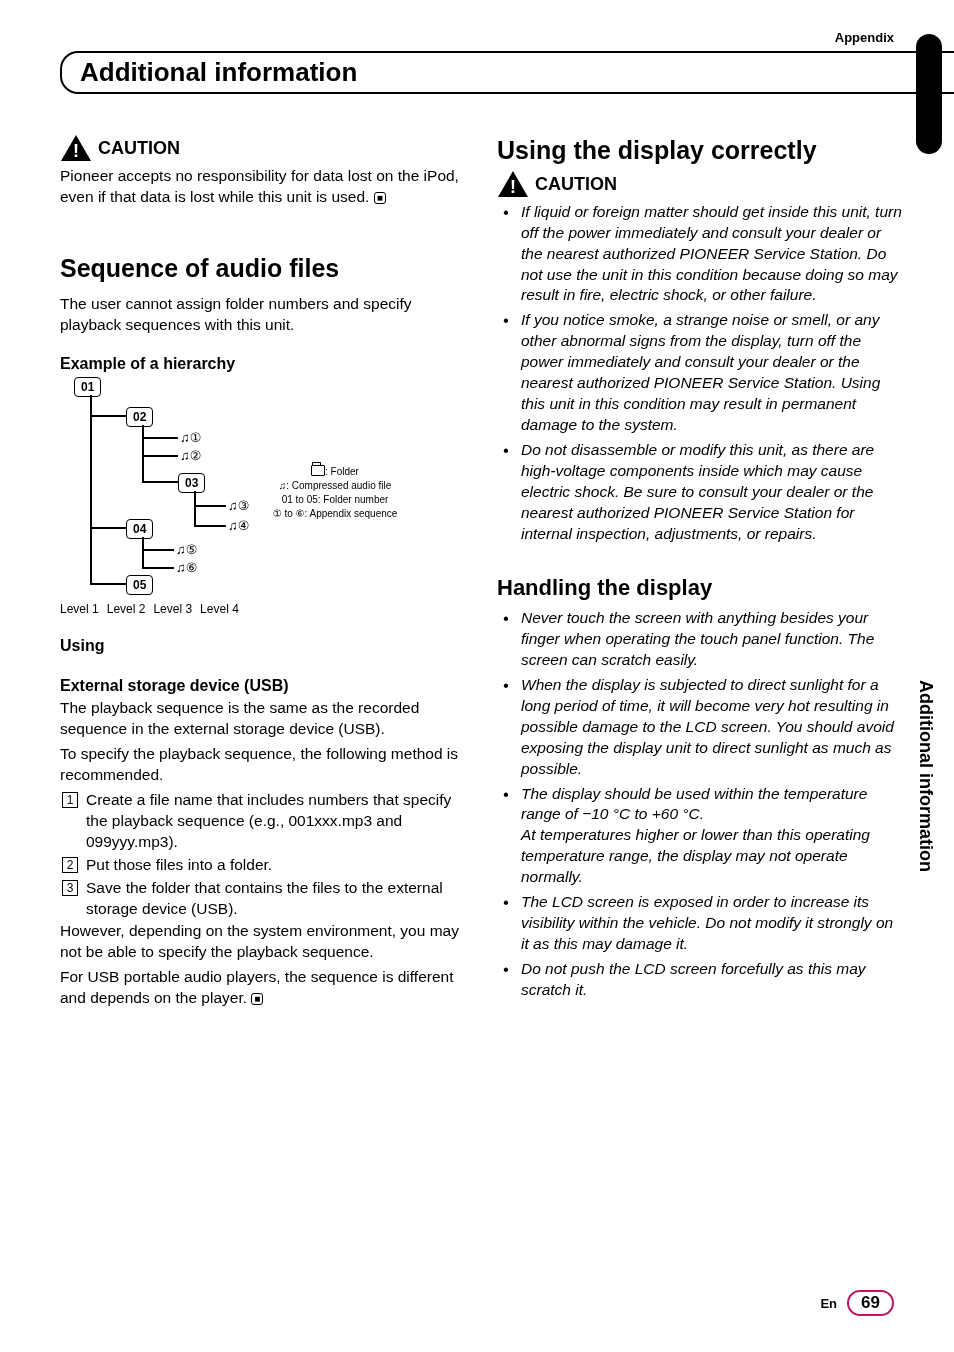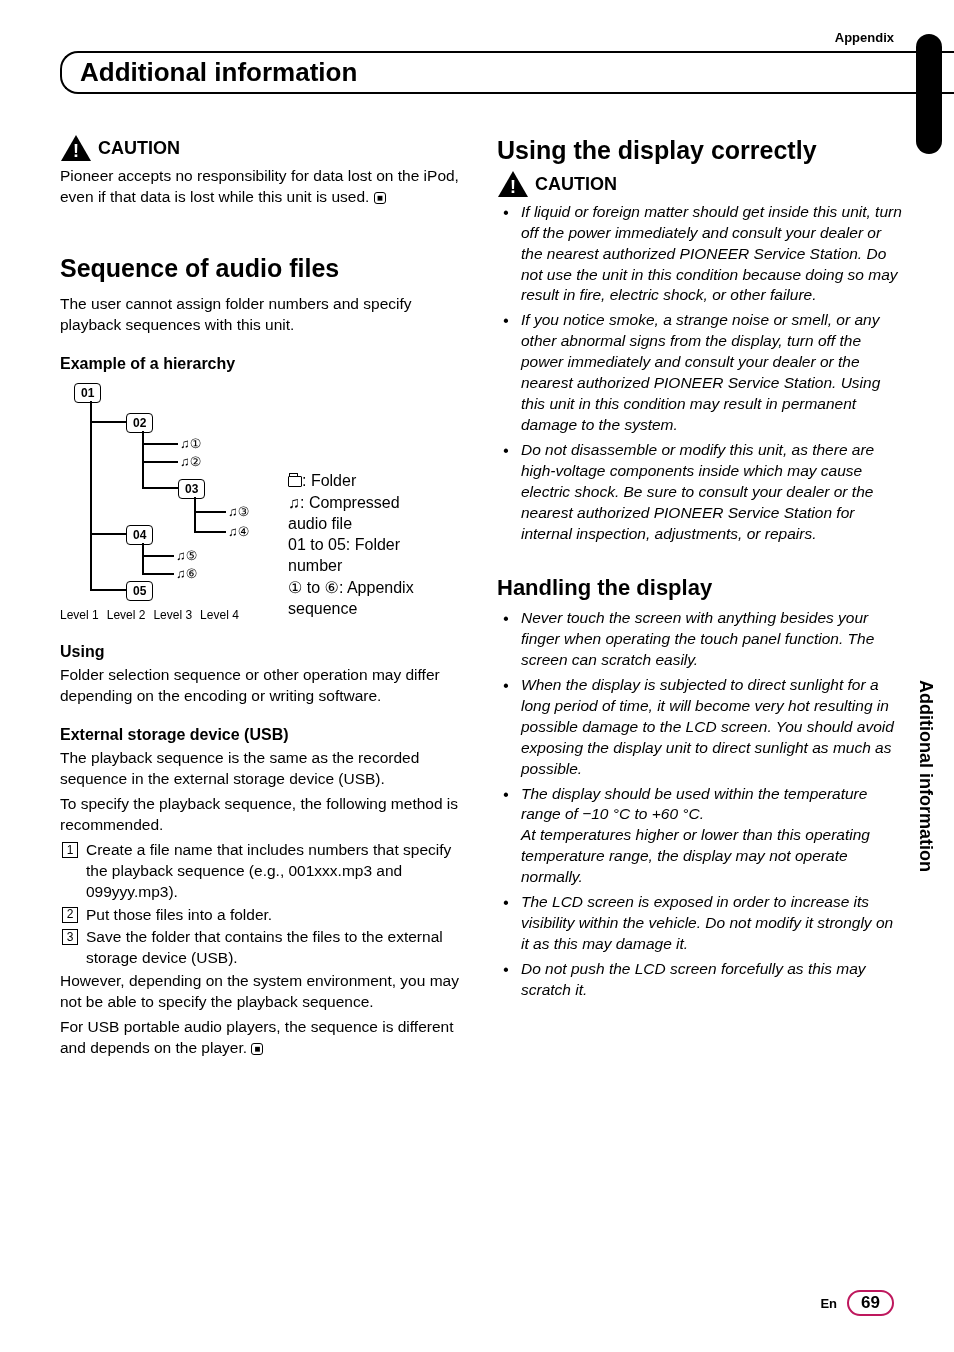--- a/index.html
+++ b/index.html
@@ -123,43 +123,44 @@
       font-size: 12px;
       width: 16px; height: 16px;
       display: inline-flex;
       align-items: center; justify-content: center;
       flex-shrink: 0;
       margin-top: 2px;
     }
     .steps .step .step-body { flex: 1; }
     .hierarchy-wrap {
       display: flex;
-      gap: 18px;
-      margin-top: 8px;
+      gap: 0;
+      margin-top: 2px;
       margin-bottom: 6px;
+      text-align: center;
     }
     .hierarchy {
       position: relative;
       width: 210px;
       height: 240px;
       font-size: 13px;
     }
     .hbox {
       position: absolute;
       border: 1.5px solid #000;
       border-radius: 4px;
       padding: 1px 6px;
       background: #fff;
       font-weight: bold;
       font-size: 12px;
     }
     .hline { position: absolute; background: #000; }
     .circled { font-size: 13px; }
     .legend {
-      font-size: 16px;
+      font-size: 10px;
       line-height: 1.3;
       width: 130px;
       margin-top: 88px;
     }
     .legend-row { margin-bottom: 1px; }
     .folder-icon {
       display: inline-block;
       width: 14px; height: 11px;
       border: 1.3px solid #000;
       border-radius: 1px;
@@ -278,21 +279,20 @@
       </div>
       <div class="legend">
         <div class="legend-row"><span class="folder-icon"></span><span>: Folder</span></div>
         <div class="legend-row"><span>♫</span><span>: Compressed audio file</span></div>
         <div class="legend-row">01 to 05: Folder number</div>
         <div class="legend-row">① to ⑥: Appendix sequence</div>
       </div>
     </div>
 
     <h3 class="sub">Using</h3>
-    <p class="body-text">Folder selection sequence or other operation may differ depending on the encoding or writing software.</p>
 
     <h3 class="sub">External storage device (USB)</h3>
     <p class="body-text">The playback sequence is the same as the recorded sequence in the external storage device (USB).</p>
     <p class="body-text">To specify the playback sequence, the following method is recommended.</p>
 
     <div class="steps">
       <div class="step">
           <span class="num-box">1</span>
           <span class="step-body">Create a file name that includes numbers that specify the playback sequence (e.g., 001xxx.mp3 and 099yyy.mp3).</span>
         </div>

